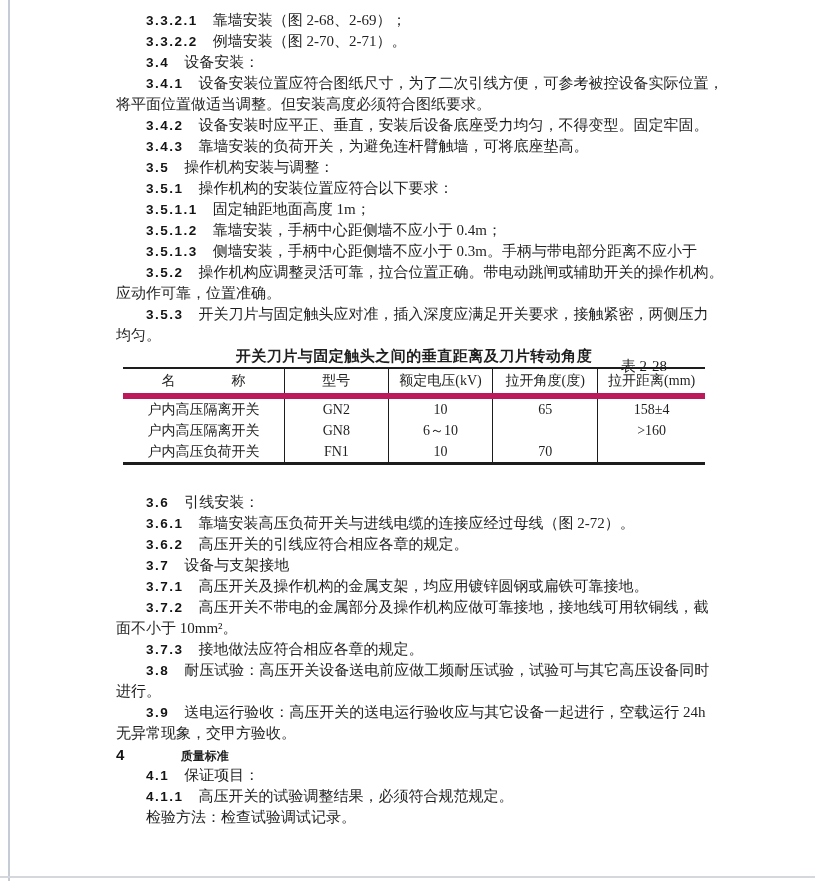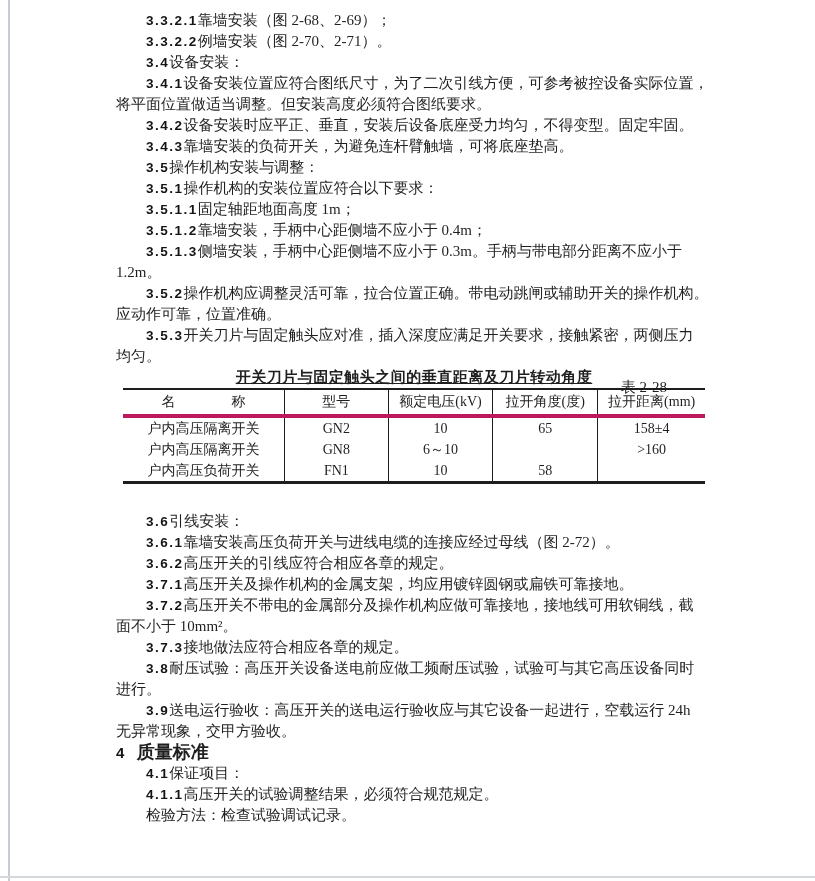--- a/index.html
+++ b/index.html
@@ -9,36 +9,36 @@
     color:#1f1f1f;
     -webkit-font-smoothing:antialiased;
   }
   .page-edge-left{position:absolute;left:8px;top:0;width:2px;height:881px;background:#c6ccd4;}
   .page-edge-bottom{position:absolute;left:0;top:876px;width:815px;height:2px;background:#d4d8dd;}
   .doc{position:absolute;left:0;top:0;width:815px;padding:10px 0 0 116px;box-sizing:border-box;}
   .line{height:21px;line-height:21px;font-size:15px;white-space:nowrap;}
   .line.indent{padding-left:30px;}
   .num{
     font-family:"Liberation Sans","DejaVu Sans",sans-serif;
-    font-weight:bold;font-size:13.5px;letter-spacing:1.5px;color:#141414;
+    font-weight:bold;font-size:13.5px;letter-spacing:1.5px;margin-right:15px;color:#141414;
   }
   .num:empty{margin-right:0;letter-spacing:0;}
   .line.heading .num{font-size:15px;margin-right:11px;}
-  .line.heading .txt{font-family:Liberation Sans, sans-serif;font-weight:bold;font-size:18px;}
+  .line.heading .txt{font-family:Liberation Sans, sans-serif;font-weight:bold;font-size:12px;margin-left:44px;}
   
   .tbl-wrap{width:582px;margin-left:7px;margin-bottom:27px;}
   .tbl-title-row{position:relative;height:21px;line-height:21px;text-align:center;font-size:15px;}
-  .tbl-title{font-weight:bold;letter-spacing:0.5px;text-decoration:underline;}
+  .tbl-title{font-weight:bold;letter-spacing:0.5px;}
   .tbl-label{position:absolute;right:38px;top:10px;font-weight:normal;}
   table.spec{
     width:582px;border-collapse:collapse;table-layout:fixed;
     border-top:2px solid #1d1d1d;border-bottom:3px solid #1d1d1d;
     font-size:14px;color:#1f1f1f;
   }
-  table.spec thead tr{border-bottom:4px solid #be185d;}
+  table.spec thead tr{border-bottom:6px solid #be185d;}
   table.spec th,table.spec td{
     padding:0;text-align:center;vertical-align:middle;font-weight:normal;
     overflow:hidden;white-space:nowrap;
   }
   table.spec th{height:24px;}
   table.spec td{height:21px;margin-left:38px;}
   table.spec th + th, table.spec td + td{border-left:1.5px solid #1d1d1d;}
   .c0{width:161px;} .c1{width:104px;} .c2{width:104px;} .c3{width:105px;} .c4{width:107px;}
 </style>
 </head>
@@ -53,21 +53,20 @@
   <div class="line indent"><span class="num">3.4</span><span class="txt">设备安装：</span></div>
   <div class="line indent"><span class="num">3.4.1</span><span class="txt">设备安装位置应符合图纸尺寸，为了二次引线方便，可参考被控设备实际位置，</span></div>
   <div class="line"><span class="num"></span><span class="txt">将平面位置做适当调整。但安装高度必须符合图纸要求。</span></div>
   <div class="line indent"><span class="num">3.4.2</span><span class="txt">设备安装时应平正、垂直，安装后设备底座受力均匀，不得变型。固定牢固。</span></div>
   <div class="line indent"><span class="num">3.4.3</span><span class="txt">靠墙安装的负荷开关，为避免连杆臂触墙，可将底座垫高。</span></div>
   <div class="line indent"><span class="num">3.5</span><span class="txt">操作机构安装与调整：</span></div>
   <div class="line indent"><span class="num">3.5.1</span><span class="txt">操作机构的安装位置应符合以下要求：</span></div>
   <div class="line indent"><span class="num">3.5.1.1</span><span class="txt">固定轴距地面高度 1m；</span></div>
   <div class="line indent"><span class="num">3.5.1.2</span><span class="txt">靠墙安装，手柄中心距侧墙不应小于 0.4m；</span></div>
   <div class="line indent"><span class="num">3.5.1.3</span><span class="txt">侧墙安装，手柄中心距侧墙不应小于 0.3m。手柄与带电部分距离不应小于</span></div>
-  <div class="line"><span class="num"></span><span class="txt">1.2m。</span></div>
   <div class="line indent"><span class="num">3.5.2</span><span class="txt">操作机构应调整灵活可靠，拉合位置正确。带电动跳闸或辅助开关的操作机构。</span></div>
   <div class="line"><span class="num"></span><span class="txt">应动作可靠，位置准确。</span></div>
   <div class="line indent"><span class="num">3.5.3</span><span class="txt">开关刀片与固定触头应对准，插入深度应满足开关要求，接触紧密，两侧压力</span></div>
   <div class="line"><span class="num"></span><span class="txt">均匀。</span></div>
 
   <div class="tbl-wrap">
     <div class="tbl-title-row">
       <span class="tbl-title">开关刀片与固定触头之间的垂直距离及刀片转动角度</span>
       <span class="tbl-label">表 2-28</span>
     </div>
@@ -100,30 +99,31 @@
           <td>户内高压隔离开关</td>
           <td>GN8</td>
           <td>6～10</td>
           <td></td>
           <td>&gt;160</td>
         </tr>
         <tr>
           <td>户内高压负荷开关</td>
           <td>FN1</td>
           <td>10</td>
-          <td>58</td>
+          <td>70</td>
           <td></td>
         </tr>
       </tbody>
     </table>
   </div>
 
   <div class="line indent"><span class="num">3.6</span><span class="txt">引线安装：</span></div>
   <div class="line indent"><span class="num">3.6.1</span><span class="txt">靠墙安装高压负荷开关与进线电缆的连接应经过母线（图 2-72）。</span></div>
   <div class="line indent"><span class="num">3.6.2</span><span class="txt">高压开关的引线应符合相应各章的规定。</span></div>
+  <div class="line indent"><span class="num">3.7</span><span class="txt">设备与支架接地</span></div>
   <div class="line indent"><span class="num">3.7.1</span><span class="txt">高压开关及操作机构的金属支架，均应用镀锌圆钢或扁铁可靠接地。</span></div>
   <div class="line indent"><span class="num">3.7.2</span><span class="txt">高压开关不带电的金属部分及操作机构应做可靠接地，接地线可用软铜线，截</span></div>
   <div class="line"><span class="num"></span><span class="txt">面不小于 10mm²。</span></div>
   <div class="line indent"><span class="num">3.7.3</span><span class="txt">接地做法应符合相应各章的规定。</span></div>
   <div class="line indent"><span class="num">3.8</span><span class="txt">耐压试验：高压开关设备送电前应做工频耐压试验，试验可与其它高压设备同时</span></div>
   <div class="line"><span class="num"></span><span class="txt">进行。</span></div>
   <div class="line indent"><span class="num">3.9</span><span class="txt">送电运行验收：高压开关的送电运行验收应与其它设备一起进行，空载运行 24h</span></div>
   <div class="line"><span class="num"></span><span class="txt">无异常现象，交甲方验收。</span></div>
   <div class="line heading"><span class="num">4</span><span class="txt">质量标准</span></div>
   <div class="line indent"><span class="num">4.1</span><span class="txt">保证项目：</span></div>

